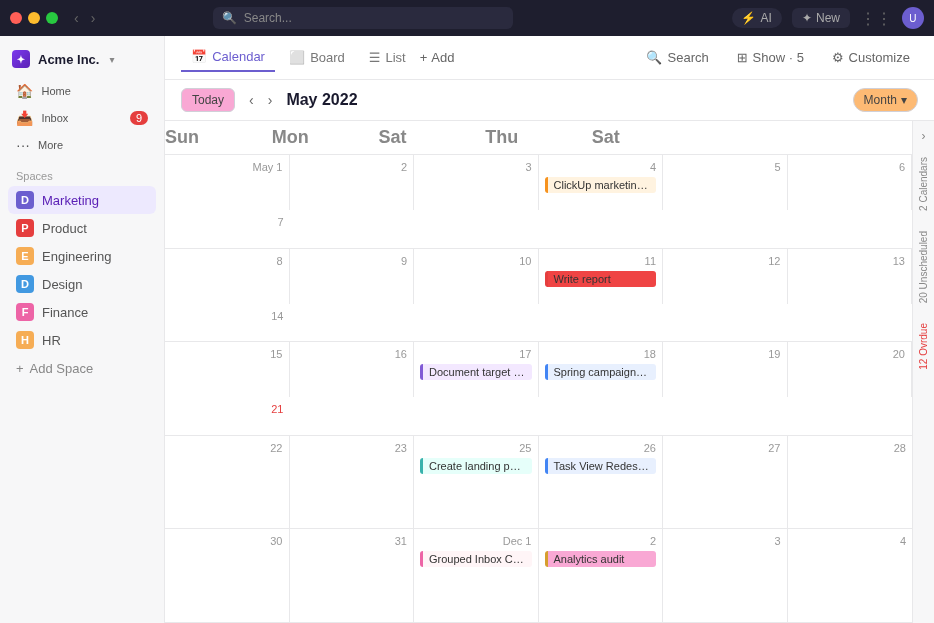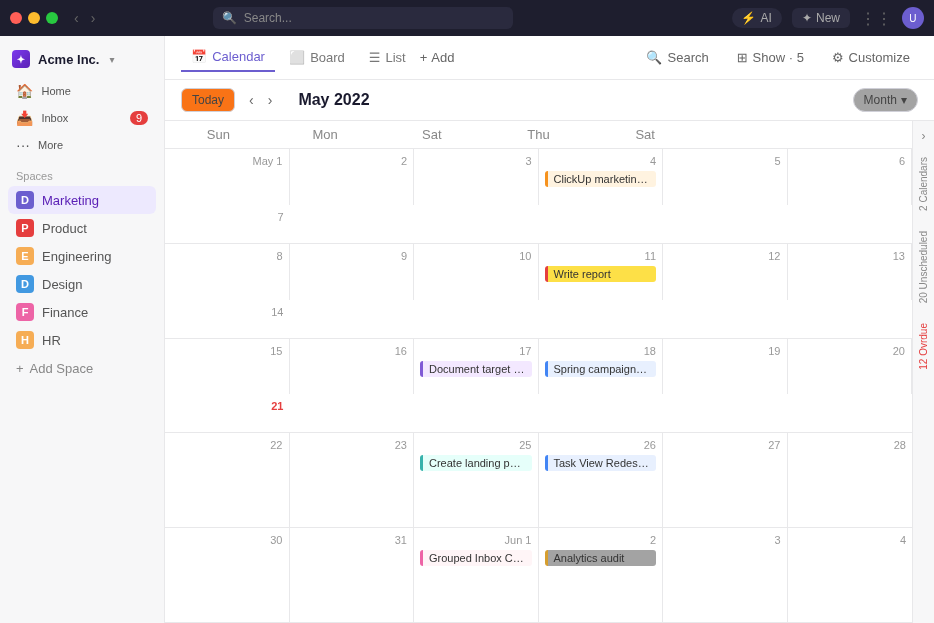--- a/index.html
+++ b/index.html
@@ -55,47 +55,47 @@
     .content-topnav { display: flex; align-items: center; padding: 0 16px; border-bottom: 1px solid #e8e8ea; height: 44px; gap: 4px; flex-shrink: 0; }
     .tab { display: flex; align-items: center; gap: 5px; padding: 6px 10px; border-radius: 6px; cursor: pointer; color: #777; font-size: 13px; }
     .tab.active { color: #6c5ecf; border-bottom: 2px solid #6c5ecf; border-radius: 0; }
     .tab-icon { font-size: 13px; }
     .topnav-right { margin-left: auto; display: flex; align-items: center; gap: 12px; }
     .topnav-btn { display: flex; align-items: center; gap: 5px; color: #666; font-size: 13px; cursor: pointer; padding: 4px 8px; border-radius: 5px; }
     .add-btn { display: flex; align-items: center; gap: 4px; color: #666; font-size: 13px; cursor: pointer; }
 
     
     .calendar-toolbar { display: flex; align-items: center; padding: 8px 16px; border-bottom: 1px solid #e8e8ea; flex-shrink: 0; gap: 8px; }
-    .today-btn { border: 1px solid #d0d0d8; border-radius: 6px; padding: 4px 10px; font-size: 12px; cursor: pointer; color: #444; background: #f97316; }
+    .today-btn { border: 1px solid #d0d0d8; border-radius: 6px; padding: 4px 10px; font-size: 12px; cursor: pointer; color: #444; background: #f9a8d4; }
     .cal-nav { display: flex; gap: 2px; }
     .cal-nav-btn { border: none; background: none; color: #666; cursor: pointer; padding: 4px 6px; font-size: 14px; border-radius: 4px; }
-    .cal-title { font-size: 16px; font-weight: 600; color: #1a1a2e; margin: 0 12px; }
+    .cal-title { font-size: 16px; font-weight: 600; color: #1a1a2e; margin: 0 0; }
     .cal-right { margin-left: auto; display: flex; align-items: center; gap: 8px; }
-    .month-btn { border: 1px solid #d0d0d8; border-radius: 12px; padding: 4px 10px; font-size: 12px; cursor: pointer; color: #444; background: #a3a3a3; display: flex; align-items: center; gap: 4px; }
+    .month-btn { border: 1px solid #d0d0d8; border-radius: 12px; padding: 4px 10px; font-size: 12px; cursor: pointer; color: #444; background: #fdba74; display: flex; align-items: center; gap: 4px; }
 
     
     .calendar-container { flex: 1; overflow: hidden; display: flex; }
     .calendar-main { flex: 1; overflow: hidden; display: flex; flex-direction: column; }
     .calendar-header-row { display: grid; grid-template-columns: repeat(7, 1fr); border-bottom: 1px solid #e8e8ea; flex-shrink: 0; }
-    .calendar-day-header { text-align: center; padding: 6px 0; font-size: 13px; color: #888; font-weight: 400; }
+    .calendar-day-header { padding: 6px 0; font-size: 18px; color: #888; font-weight: 700; }
     .calendar-body { flex: 1; display: grid; grid-template-rows: repeat(5, 1fr); overflow: hidden; }
     .calendar-week { display: grid; grid-template-columns: repeat(6, 1fr); border-bottom: 1px solid #e8e8ea; }
     .calendar-cell { border-right: 1px solid #e8e8ea; padding: 4px 6px; display: flex; flex-direction: column; gap: 2px; overflow: hidden; min-height: 0; }
     .calendar-cell:last-child { border-right: none; }
     .cell-date { font-size: 11px; color: #999; text-align: right; padding: 2px 0; }
-    .cell-date.sat { color: #e53e3e; font-weight: bold; }
+    .cell-date.sat { color: #e53e3e; }
 
     
     .event { border-radius: 3px; padding: 2px 6px; font-size: 11px; color: #333; white-space: nowrap; overflow: hidden; text-overflow: ellipsis; cursor: pointer; border-left: 3px solid; }
     .event-orange { background: #fff3e0; border-left-color: #f6921e; }
-    .event-red { background: #fde047; border-left-color: #e53e3e; }
+    .event-red { background: #ef4444; border-left-color: #e53e3e; }
     .event-blue { background: #e8f0fe; border-left-color: #4285f4; }
     .event-purple { background: #f3e8ff; border-left-color: #805ad5; }
     .event-teal { background: #e6fffa; border-left-color: #38b2ac; }
-    .event-yellow { background: #a3a3a3; border-left-color: #d69e2e; }
+    .event-yellow { background: #f9a8d4; border-left-color: #d69e2e; }
     .event-pink { background: #fff5f7; border-left-color: #ed64a6; }
 
     
     .right-sidebar { width: 22px; background: #f7f7f8; border-left: 1px solid #e8e8ea; display: flex; flex-direction: column; align-items: center; padding-top: 8px; flex-shrink: 0; }
     .right-tab { writing-mode: vertical-rl; text-orientation: mixed; transform: rotate(180deg); font-size: 10px; color: #888; cursor: pointer; padding: 10px 4px; white-space: nowrap; }
     .right-tab.overdue { color: #e53e3e; }
     .right-sidebar-arrow { font-size: 12px; color: #888; cursor: pointer; margin-bottom: 4px; }
   </style>
 </head>
 <body>
@@ -349,21 +349,21 @@
           </div>
 
           <div class="calendar-week">
             <div class="calendar-cell">
                 <div class="cell-date">30</div>
               </div>
             <div class="calendar-cell">
                 <div class="cell-date">31</div>
               </div>
             <div class="calendar-cell">
-              <div class="cell-date">Jun 1</div>
+              <div class="cell-date">Dec 1</div>
               <div class="event event-pink">Grouped Inbox Comments</div>
             </div>
             <div class="calendar-cell">
               <div class="cell-date">2</div>
               <div class="event event-yellow">Analytics audit</div>
             </div>
             <div class="calendar-cell">
                 <div class="cell-date">3</div>
               </div>
             <div class="calendar-cell">

